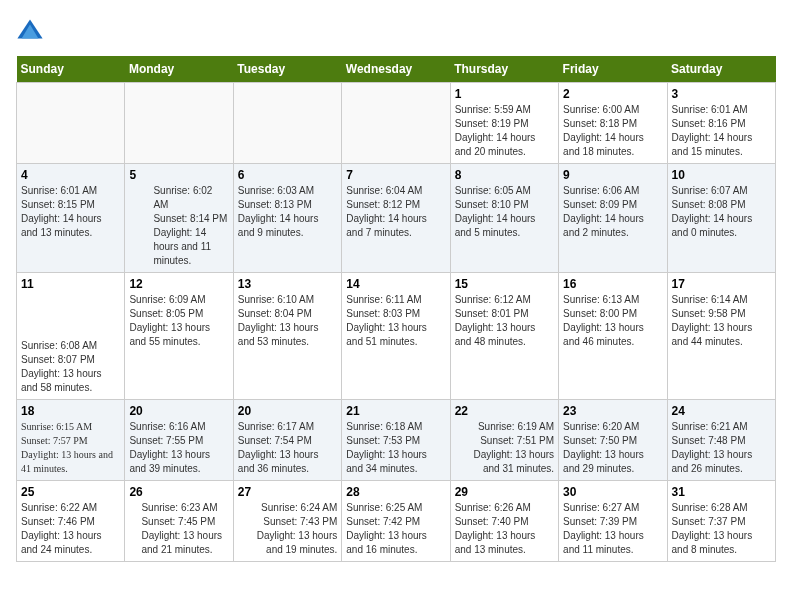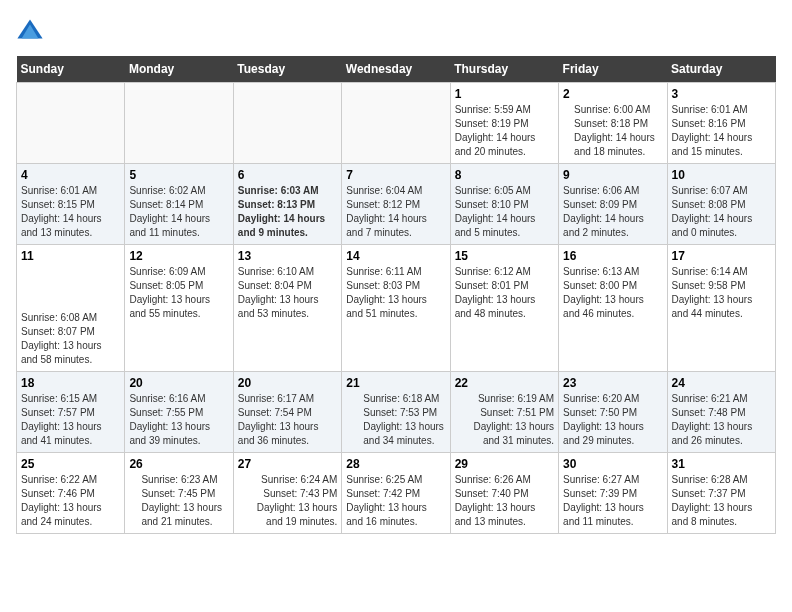--- a/index.html
+++ b/index.html
@@ -44,21 +44,21 @@
     .subtitle {
       font-size: 16px;
       color: #555;
     }
     table {
       width: 100%;
       border-collapse: collapse;
       font-size: 11px;
     }
     thead tr th {
-      background-color: #404040;
+      background-color: #4d7c0f;
       color: white;
       padding: 6px 4px;
       text-align: left;
       font-size: 12px;
       font-weight: bold;
     }
     tbody tr td {
       border: 1px solid #ccc;
       vertical-align: top;
       padding: 4px;
@@ -125,47 +125,47 @@
         <td class="empty"></td>
         <td class="empty"></td>
         <td>
           <span class="day-number">1</span>
           <div class="day-info" style="white-space: pre-line;">Sunrise: 5:59 AM
 Sunset: 8:19 PM
 Daylight: 14 hours and 20 minutes.</div>
         </td>
         <td>
           <span class="day-number">2</span>
-          <div class="day-info" style="white-space: pre-line; margin-left: 11px;">Sunrise: 6:00 AM
+          <div class="day-info" style="white-space: pre-line;">Sunrise: 6:00 AM
 Sunset: 8:18 PM
 Daylight: 14 hours and 18 minutes.</div>
         </td>
         <td>
           <span class="day-number">3</span>
           <div class="day-info" style="white-space: pre-line;">Sunrise: 6:01 AM
 Sunset: 8:16 PM
 Daylight: 14 hours and 15 minutes.</div>
         </td>
       </tr>
       <tr>
         <td>
           <span class="day-number">4</span>
           <div class="day-info" style="white-space: pre-line;">Sunrise: 6:01 AM
 Sunset: 8:15 PM
 Daylight: 14 hours and 13 minutes.</div>
         </td>
         <td>
           <span class="day-number">5</span>
-          <div class="day-info" style="white-space: pre-line;">Sunrise: 6:02 AM
+          <div class="day-info" style="white-space: pre-line; margin-left: 24px;">Sunrise: 6:02 AM
 Sunset: 8:14 PM
 Daylight: 14 hours and 11 minutes.</div>
         </td>
         <td>
           <span class="day-number">6</span>
-          <div class="day-info" style="white-space: pre-line; font-weight: bold;">Sunrise: 6:03 AM
+          <div class="day-info" style="white-space: pre-line;">Sunrise: 6:03 AM
 Sunset: 8:13 PM
 Daylight: 14 hours and 9 minutes.</div>
         </td>
         <td>
           <span class="day-number">7</span>
           <div class="day-info" style="white-space: pre-line;">Sunrise: 6:04 AM
 Sunset: 8:12 PM
 Daylight: 14 hours and 7 minutes.</div>
         </td>
         <td>
@@ -227,39 +227,39 @@
         <td>
           <span class="day-number">17</span>
           <div class="day-info" style="white-space: pre-line;">Sunrise: 6:14 AM
 Sunset: 9:58 PM
 Daylight: 13 hours and 44 minutes.</div>
         </td>
       </tr>
       <tr>
         <td>
           <span class="day-number">18</span>
-          <div class="day-info" style="white-space: pre-line;">Sunrise: 6:15 AM
+          <div class="day-info" style="white-space: pre-line; font-family: Liberation Serif, serif;">Sunrise: 6:15 AM
 Sunset: 7:57 PM
 Daylight: 13 hours and 41 minutes.</div>
         </td>
         <td>
           <span class="day-number">20</span>
           <div class="day-info" style="white-space: pre-line;">Sunrise: 6:16 AM
 Sunset: 7:55 PM
 Daylight: 13 hours and 39 minutes.</div>
         </td>
         <td>
           <span class="day-number">20</span>
           <div class="day-info" style="white-space: pre-line;">Sunrise: 6:17 AM
 Sunset: 7:54 PM
 Daylight: 13 hours and 36 minutes.</div>
         </td>
         <td>
           <span class="day-number">21</span>
-          <div class="day-info" style="white-space: pre-line; margin-left: 17px;">Sunrise: 6:18 AM
+          <div class="day-info" style="white-space: pre-line;">Sunrise: 6:18 AM
 Sunset: 7:53 PM
 Daylight: 13 hours and 34 minutes.</div>
         </td>
         <td>
           <span class="day-number">22</span>
           <div class="day-info" style="white-space: pre-line; text-align: right;">Sunrise: 6:19 AM
 Sunset: 7:51 PM
 Daylight: 13 hours and 31 minutes.</div>
         </td>
         <td>

